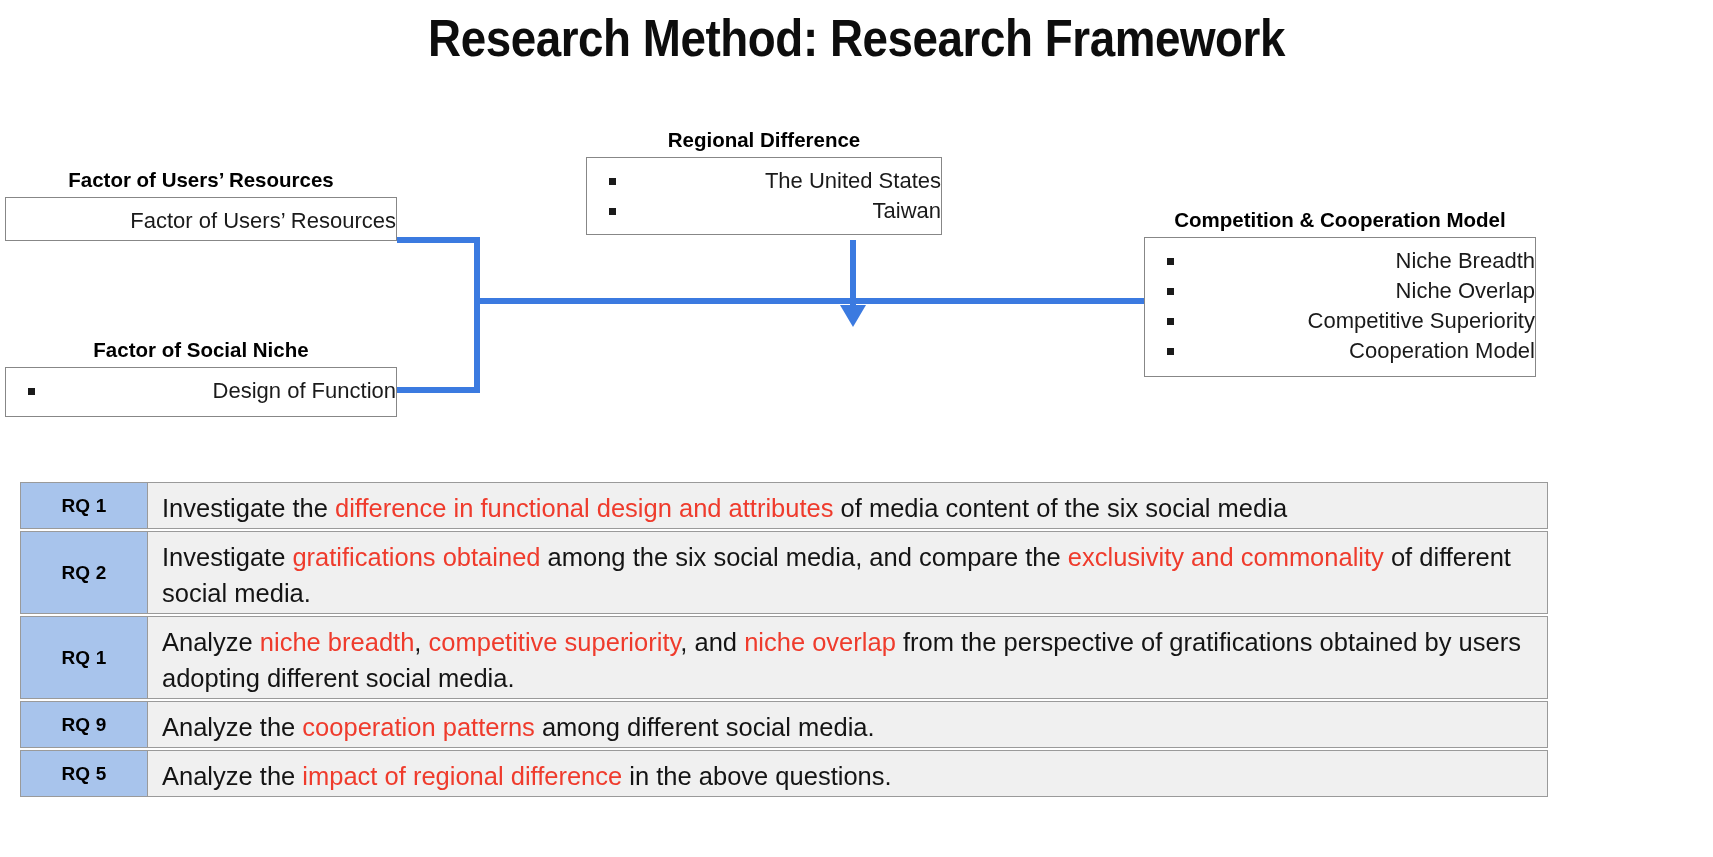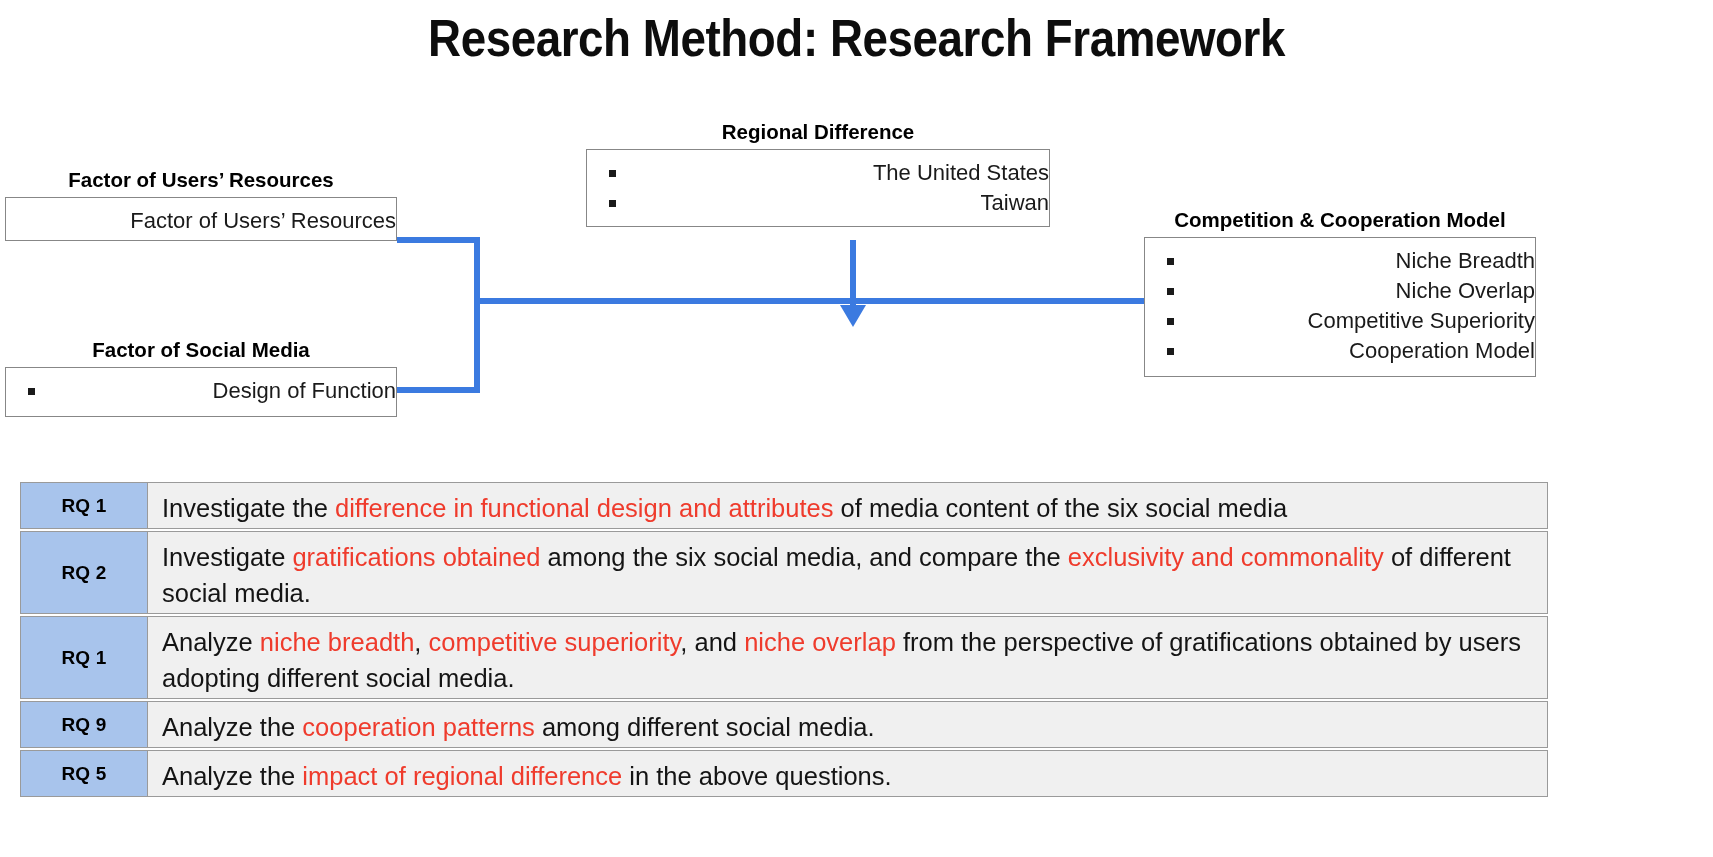--- a/index.html
+++ b/index.html
@@ -82,21 +82,21 @@
   }
   .box li.no-bullet {
     padding-left: 20px;
   }
 
   
   #grp-users    { left: 5px;    top: 168px; width: 392px; }
   #grp-users .box { height: 44px; }
   #grp-social   { left: 5px;    top: 338px; width: 392px; }
   #grp-social .box { height: 50px; }
-  #grp-regional { left: 586px;  top: 120px; width: 464px; }
+  #grp-regional { left: 586px;  top: 128px; width: 356px; }
   #grp-regional .box { height: 78px; }
   #grp-model    { left: 1144px; top: 208px; width: 392px; }
   #grp-model .box { height: 140px; }
 
   #connectors {
     position: absolute;
     left: 0; top: 0;
     width: 1713px; height: 470px;
     pointer-events: none;
   }
@@ -167,21 +167,21 @@
     <div class="box">
       <ul>
         <li class="no-bullet">
           <span>Factor of Users’ Resources</span>
         </li>
       </ul>
     </div>
   </div>
 
   <div class="box-group" id="grp-social">
-    <div class="box-caption">Factor of Social Media</div>
+    <div class="box-caption">Factor of Social Niche</div>
     <div class="box">
       <ul>
         <li>
           <span class="bullet"></span>
           <span>Design of Function</span>
         </li>
       </ul>
     </div>
   </div>
 

